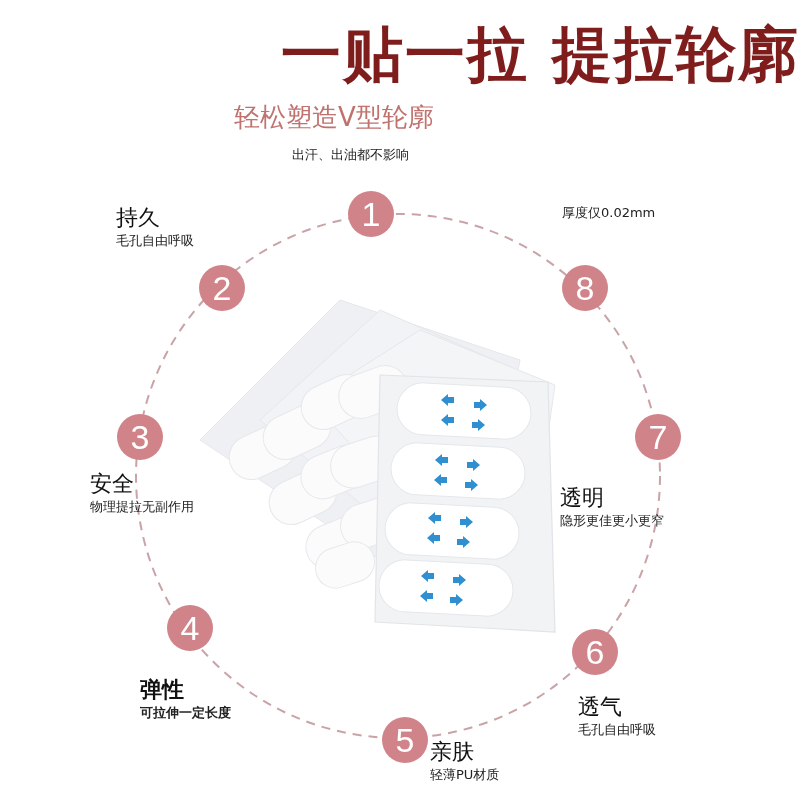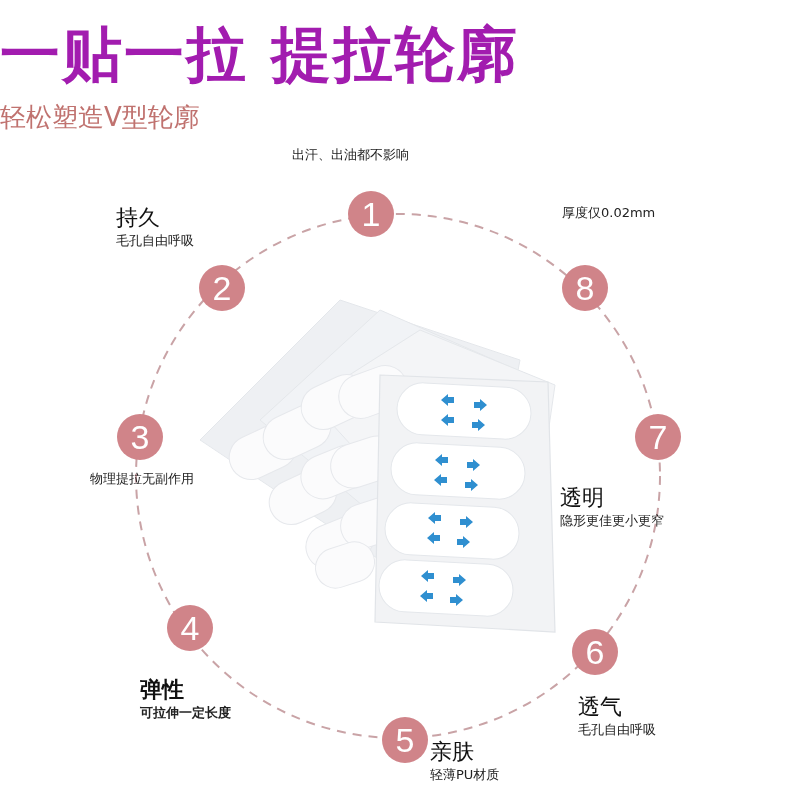--- a/index.html
+++ b/index.html
@@ -1,24 +1,24 @@
 <!DOCTYPE html>
 <html><head>
 <meta charset="utf-8">
 <style>
   * { margin:0; padding:0; box-sizing:border-box; }
   html, body { width:800px; height:800px; background:#ffffff; overflow:hidden; }
   body { position:relative; font-family:"DejaVu Sans", "Liberation Sans", sans-serif; color:#1a1a1a; }
 
   .title {
-    position:absolute; left:0; top:18px; width:800px; text-align:left;
-    font-size:60px; font-weight:bold; color:#a21caf; letter-spacing:2px; line-height:72px;
+    position:absolute; left:0; top:18px; width:800px; text-align:right;
+    font-size:60px; font-weight:bold; color:#7f1d1d; letter-spacing:2px; line-height:72px;
   }
   .subtitle {
-    position:absolute; left:0; top:100px; width:668px; 
+    position:absolute; left:0; top:100px; width:668px; text-align:center;
     font-size:26px; color:#c0726f; line-height:34px;
   }
 
   svg.ring { position:absolute; left:0; top:0; width:800px; height:800px; }
 
   .badge {
     position:absolute; width:46px; height:46px; border-radius:50%;
     background:#d08489; color:#ffffff; font-family:"Liberation Sans", sans-serif;
     font-size:34px; line-height:46px; text-align:center;
     transform:translate(-50%,-50%);
@@ -118,20 +118,21 @@
 <div class="feature" style="left:292px; top:146px;">
   <div class="desc">出汗、出油都不影响</div>
 </div>
 
 <div class="feature" style="left:116px; top:204px;">
   <div class="name">持久</div>
   <div class="desc">毛孔自由呼吸</div>
 </div>
 
 <div class="feature" style="left:90px; top:470px;">
+  <div class="name">安全</div>
   <div class="desc">物理提拉无副作用</div>
 </div>
 
 <div class="feature" style="left:140px; top:676px;font-weight:bold;">
   <div class="name">弹性</div>
   <div class="desc">可拉伸一定长度</div>
 </div>
 
 <div class="feature" style="left:430px; top:738px;">
   <div class="name">亲肤</div>

